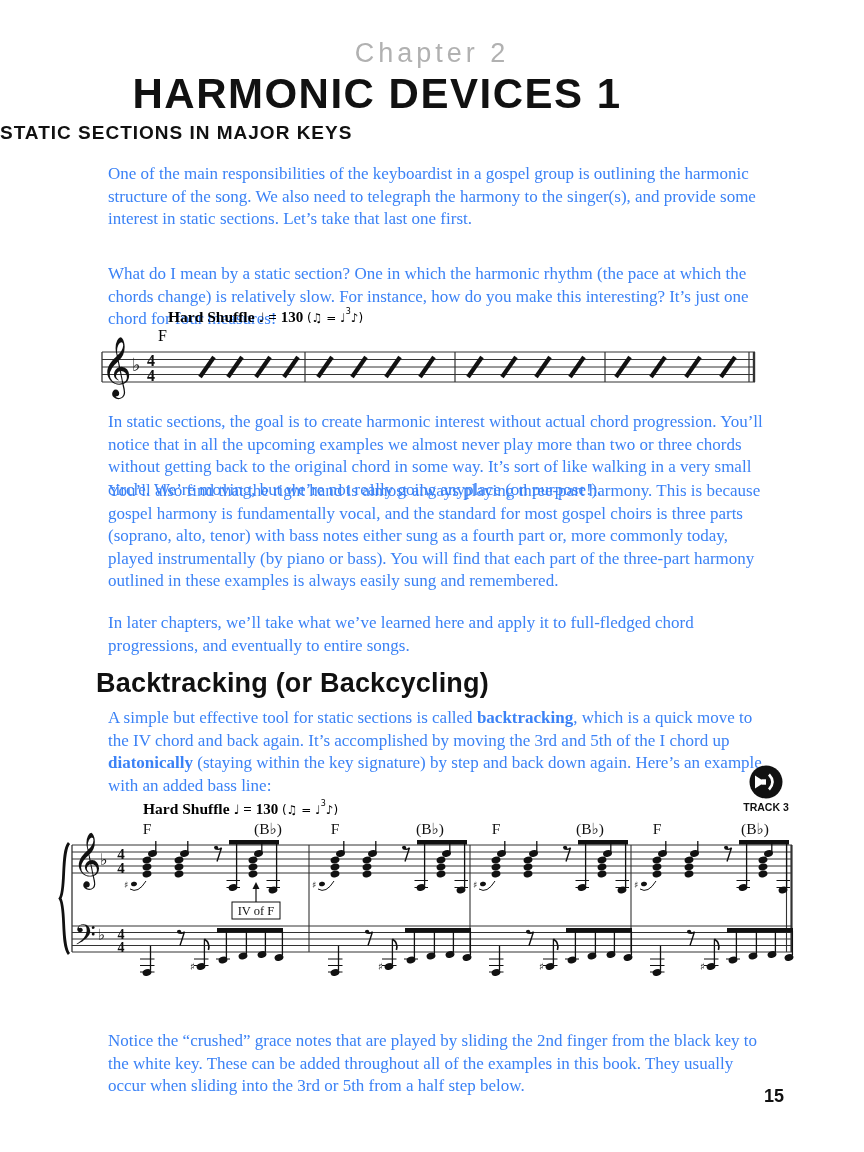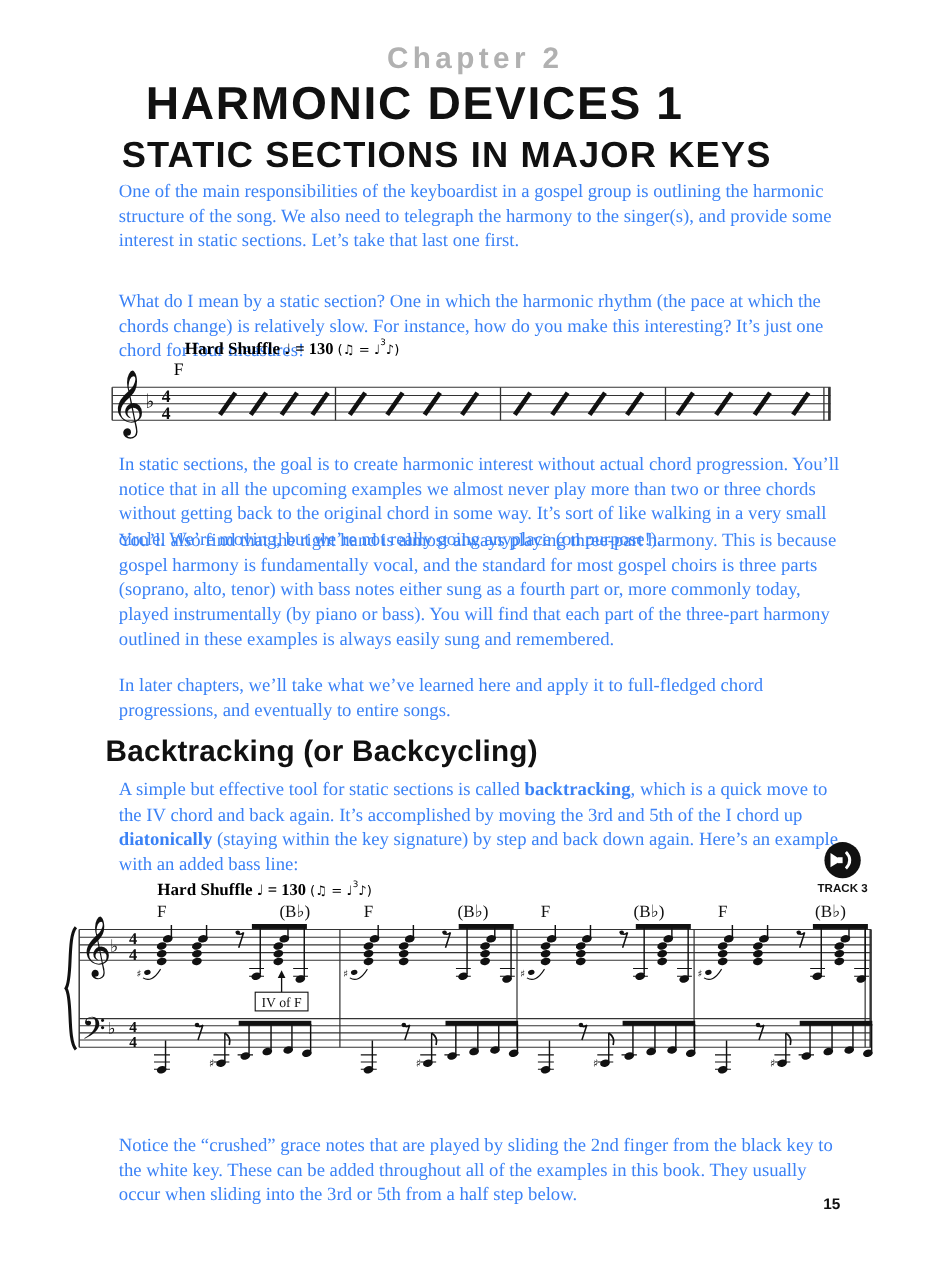--- a/index.html
+++ b/index.html
@@ -4,48 +4,48 @@
 <style>
   html,body{margin:0;padding:0;background:#e8e8e8;}
   .page{
     position:relative; width:864px; height:1152px; margin:0 auto;
     background:#ffffff; overflow:hidden;
     font-family:"Liberation Serif", serif; color:#1b1b1b;
   }
   .abs{position:absolute;}
   .chapter-label{
     left:0; top:38px; width:864px; text-align:center;
-    font-family:"Liberation Sans", sans-serif; font-weight:bold;
+    font-family:"Liberation Sans", sans-serif; font-weight:normal;
     font-size:27px; letter-spacing:4px; color:#b1b1b1;
   }
   .main-title{
     left:0; top:70px; width:754px; text-align:center;
     font-family:"Liberation Sans", sans-serif; font-weight:bold;
     font-size:42px; letter-spacing:1.5px; color:#111;
   }
   .subtitle{
-    left:0; top:122px; width:812px; text-align:center;
+    left:0; top:122px; width:812px; 
     font-family:"Liberation Sans", sans-serif; font-weight:bold;
-    font-size:33px; letter-spacing:1px; color:#111;
+    font-size:19px; letter-spacing:1px; color:#111;
   }
   .body-par{
     left:108px; width:656px; font-size:17px; line-height:22.6px;
     text-align:left; color:#3b82f6;
   }
   .p1{top:163px;} .p2{top:231px;margin-top:32px;} .p3{top:411px;} .p4{top:480px;}
   .p5{top:612px;} .p6{top:707px;} .p7{top:1014px;margin-top:16px;}
   .section-heading{
     left:96px; top:668px; width:656px;
     font-family:"Liberation Sans", sans-serif; font-weight:bold;
     font-size:27px; color:#111; letter-spacing:0.2px;
   }
   .bold{font-weight:bold;}
   .pageno{
-    left:704px; top:1086px; width:60px; text-align:right;
-    font-family:"Liberation Sans", sans-serif; font-weight:bold; font-size:14px; color:#111;
+    left:724px; top:1086px; width:60px; text-align:right;
+    font-family:"Liberation Sans", sans-serif; font-weight:bold; font-size:18px; color:#111;
   }
   svg{display:block;}
   svg text{user-select:none;}
 </style>
 </head>
 <body>
 
 <div class="page">
 
   <div class="abs chapter-label">Chapter 2</div>

